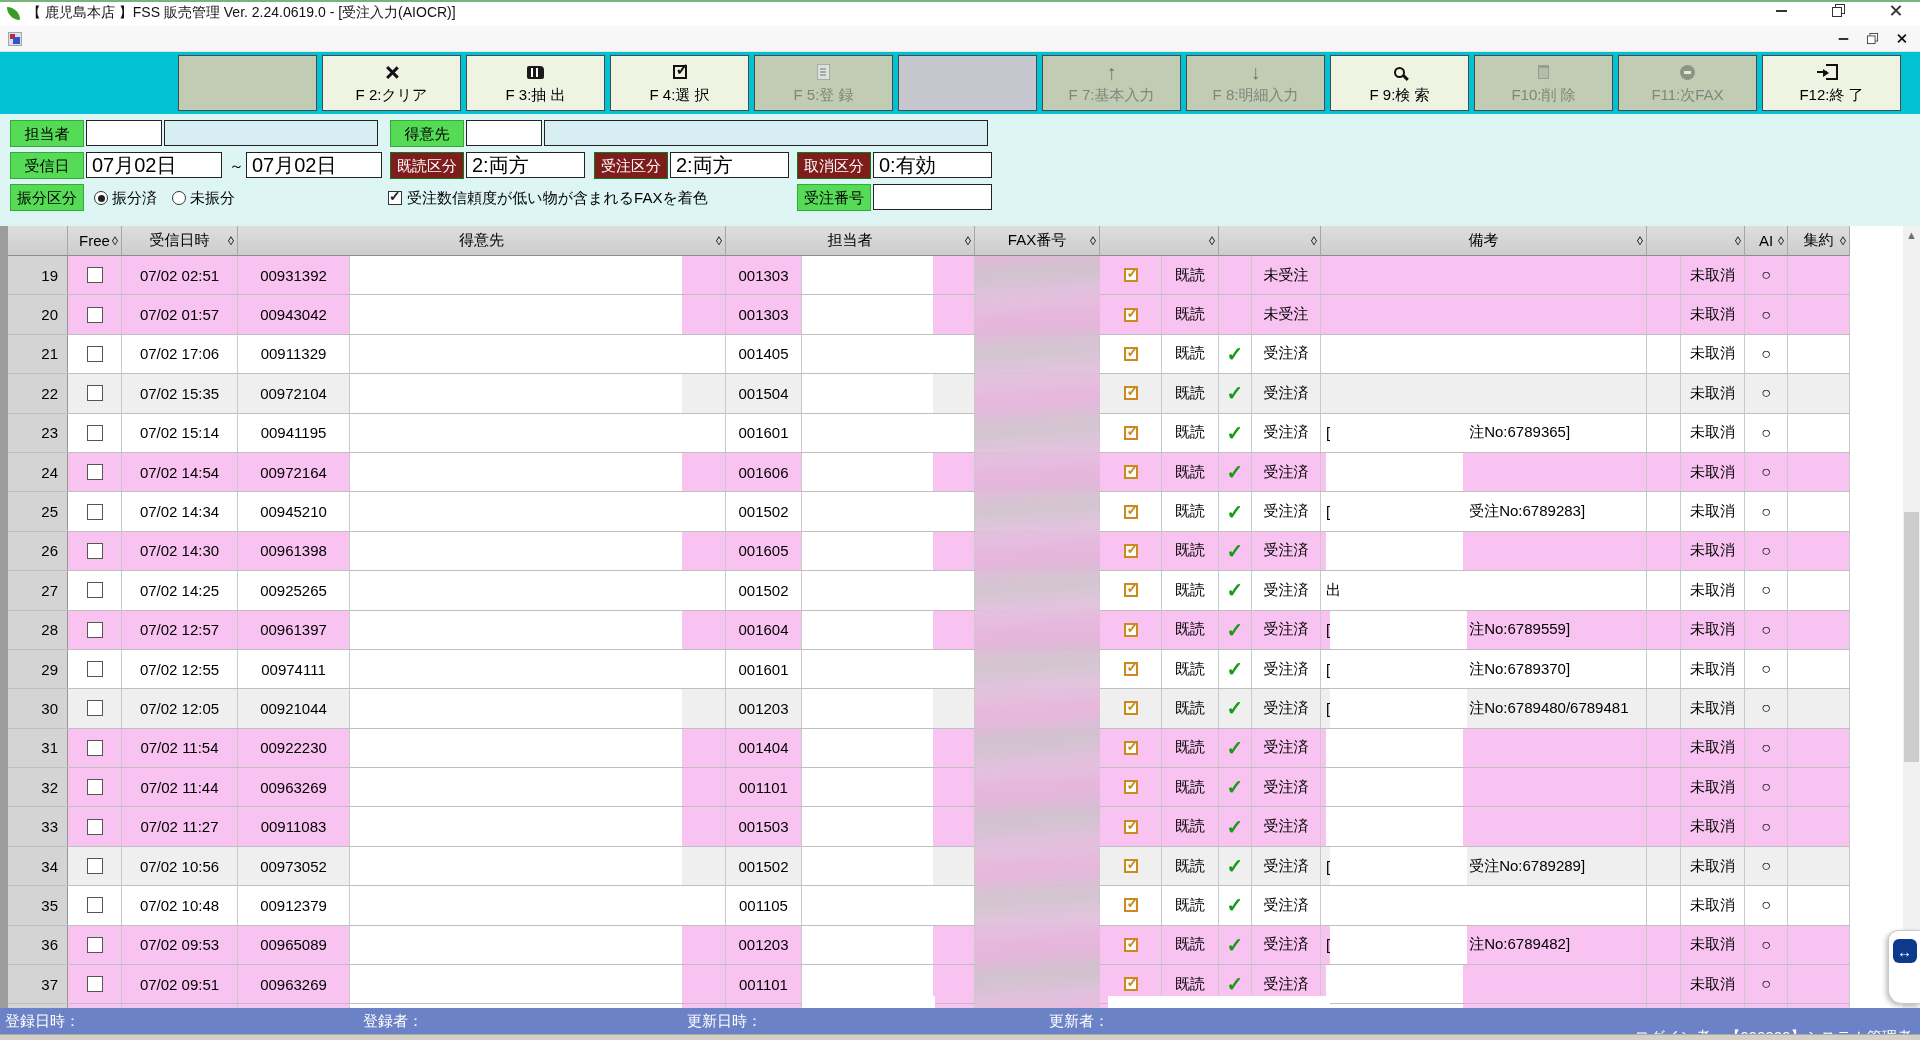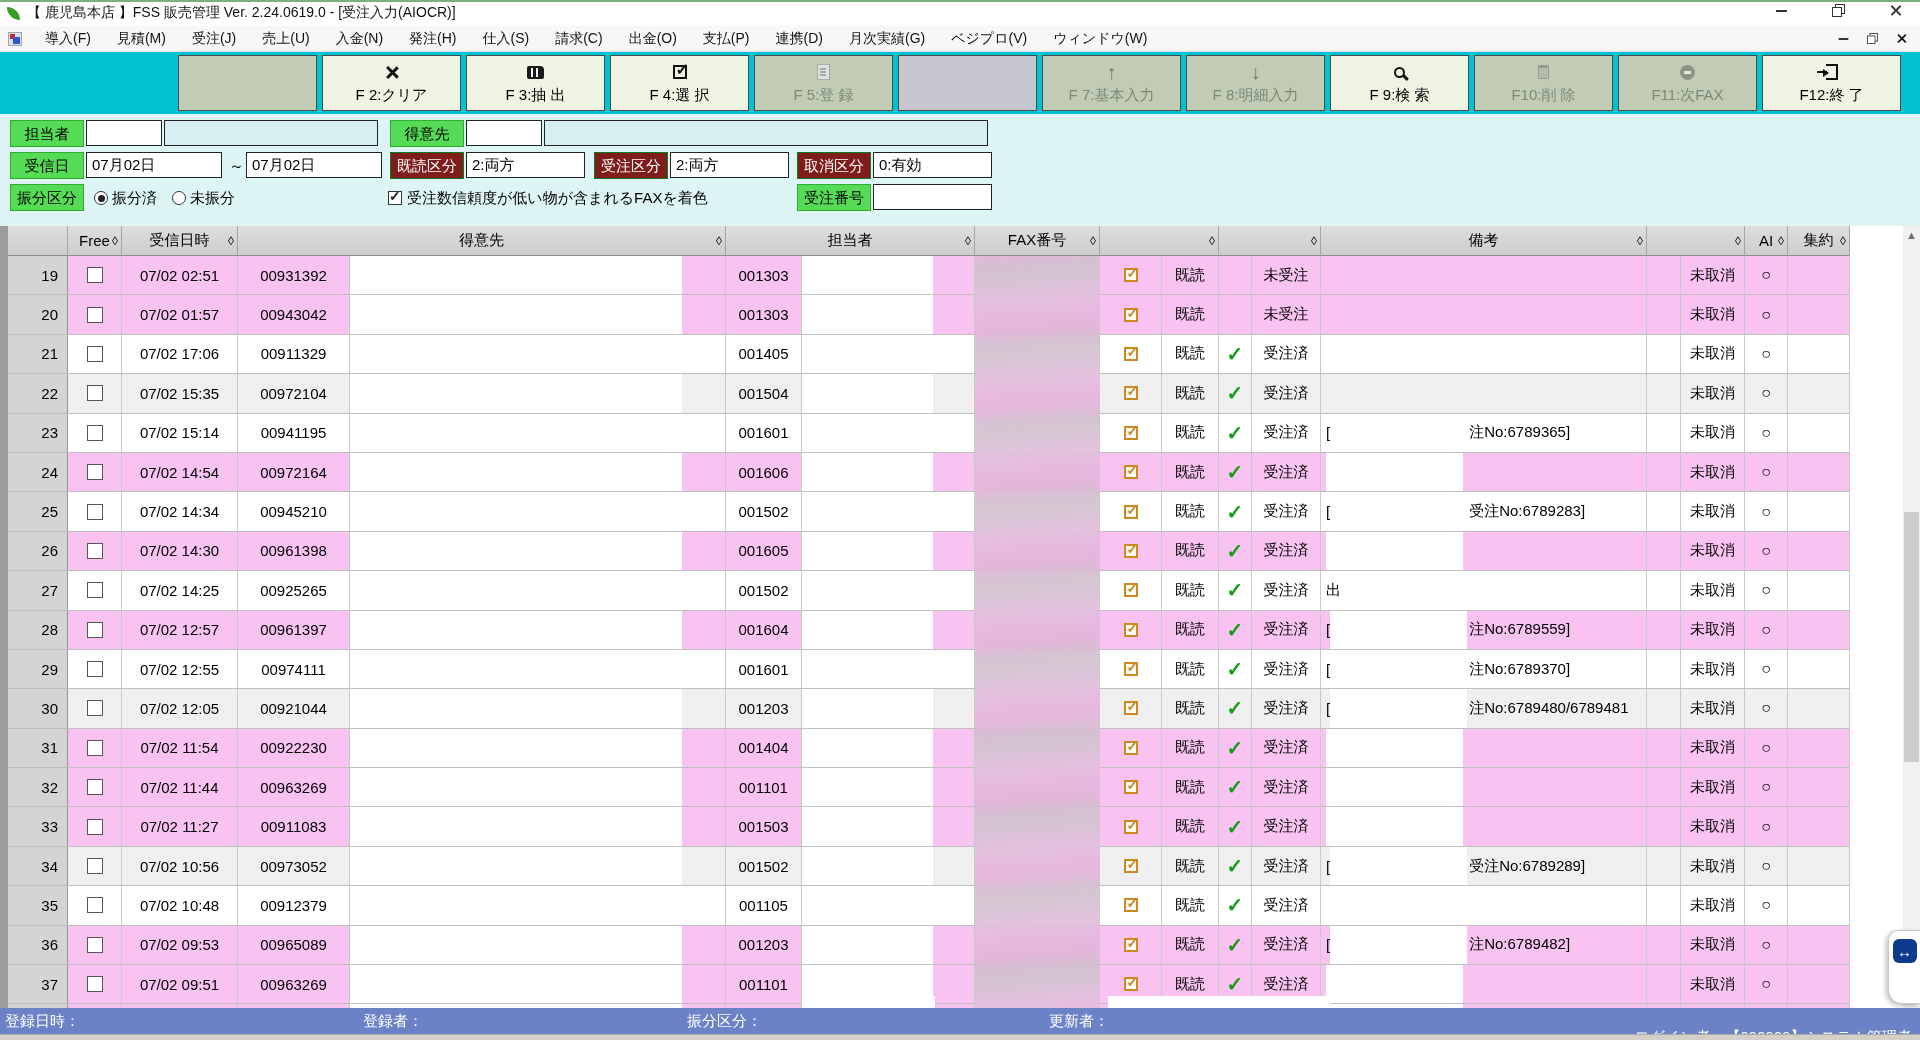--- a/index.html
+++ b/index.html
@@ -55,21 +55,21 @@
   .i-fax{width:15px;height:15px;border-radius:50%;background:#5d6b5d;position:relative}
   .i-fax::after{content:"";position:absolute;left:4px;top:6px;width:7px;height:3px;background:#fff}
   .i-exit{width:12px;height:16px;border:2px solid #111;border-left:none;position:relative}
   .i-exit::before{content:"";position:absolute;left:-9px;top:5px;width:10px;height:2px;background:#111}
   .i-exit::after{content:"";position:absolute;left:-3px;top:2.5px;border:4px solid transparent;border-left:6px solid #111}
 
   
   .filter{position:absolute;left:0;top:114px;width:1920px;height:112px;background:#ddf5f4;font-size:15px}
   .flabel{position:absolute;width:74px;height:27px;line-height:26px;text-align:center;background:#55db55;border:1px solid #2fae2f;color:#000}
   .flabel.dark{background:#7f1d1d;border-color:#0d7a1c;color:#fff}
-  .finput{position:absolute;height:21px;border:1px solid #222;background:#fff;font-size:15px;padding:12px 5px;font-family:"Liberation Sans",sans-serif}
+  .finput{position:absolute;height:21px;border:1px solid #222;background:#fff;font-size:20px;padding:12px 5px;font-family:"Liberation Sans",sans-serif}
   .finput.ro{background:#d7eff2}
   .tilde{position:absolute;font-size:15px}
   .radio{width:14px;height:14px;border:1.5px solid #333;border-radius:50%;background:#fff;display:inline-block;position:relative;vertical-align:-2px;margin-right:4px}
   .radio.sel::after{content:"";position:absolute;inset:2.5px;border-radius:50%;background:#222}
   .cbx{width:14px;height:14px;border:1.5px solid #333;background:#fff;display:inline-block;position:relative;vertical-align:-2px;margin-right:5px}
   .cbx.chk::after{content:"✓";position:absolute;top:-4px;left:0px;font-size:14px;font-weight:bold;color:#222}
   .fgroup{position:absolute;left:1008px;top:120px;width:102px;height:90px;border:1px solid #8fa8b8}
   .fgroup-legend{position:absolute;left:8px;top:-9px;background:#ddf5f4;padding:0 4px;font-size:14px}
   .fg-opt{position:absolute;left:10px;font-size:15px;white-space:nowrap}
 
@@ -139,36 +139,20 @@
   <span>【 鹿児島本店 】FSS 販売管理 Ver. 2.24.0619.0 - [受注入力(AIOCR)]</span>
   <div class="t-controls">
     <span class="mn-ico"></span>
     <span class="rs-ico"></span>
     <span class="x-ico"></span>
   </div>
 </div>
 
 <div class="menubar">
   <span class="mdi-icon"></span>
-  <div id="menu-items" style="display:flex;height:100%">
-      <div class="menu-item">導入(F)</div>
-      <div class="menu-item">見積(M)</div>
-      <div class="menu-item">受注(J)</div>
-      <div class="menu-item">売上(U)</div>
-      <div class="menu-item">入金(N)</div>
-      <div class="menu-item">発注(H)</div>
-      <div class="menu-item">仕入(S)</div>
-      <div class="menu-item">請求(C)</div>
-      <div class="menu-item">出金(O)</div>
-      <div class="menu-item">支払(P)</div>
-      <div class="menu-item">連携(D)</div>
-      <div class="menu-item">月次実績(G)</div>
-      <div class="menu-item">ベジプロ(V)</div>
-      <div class="menu-item">ウィンドウ(W)</div>
-    </div>
   <div class="mdi-controls">
     <span class="mn-ico sm"></span>
     <span class="rs-ico sm"></span>
     <span class="x-ico sm"></span>
   </div>
 </div>
 
 <div class="toolbar">
   <div class="tb-btns" id="tb-btns">
       <div class="tb-btn off">
@@ -955,18 +939,18 @@
 <div class="patch" style="left:802px;top:996px;width:133px;height:19px"></div>
 
 <div class="tv-tab">
   <div class="tv-icon">↔</div>
 </div>
 
 <div class="statusbar">
   <div id="sb-fields">
       <div class="sb-field" style="left: 5px;">登録日時：</div>
       <div class="sb-field" style="left: 363px;">登録者：</div>
-      <div class="sb-field" style="left: 687px;">振分区分：</div>
+      <div class="sb-field" style="left: 687px;">更新日時：</div>
       <div class="sb-field" style="left: 1049px;">更新者：</div>
     </div>
   <span class="sb-login">ログイン者：【999999】システム管理者</span>
 </div>
 <div class="bottom-strip"></div>
 
 </body></html>

